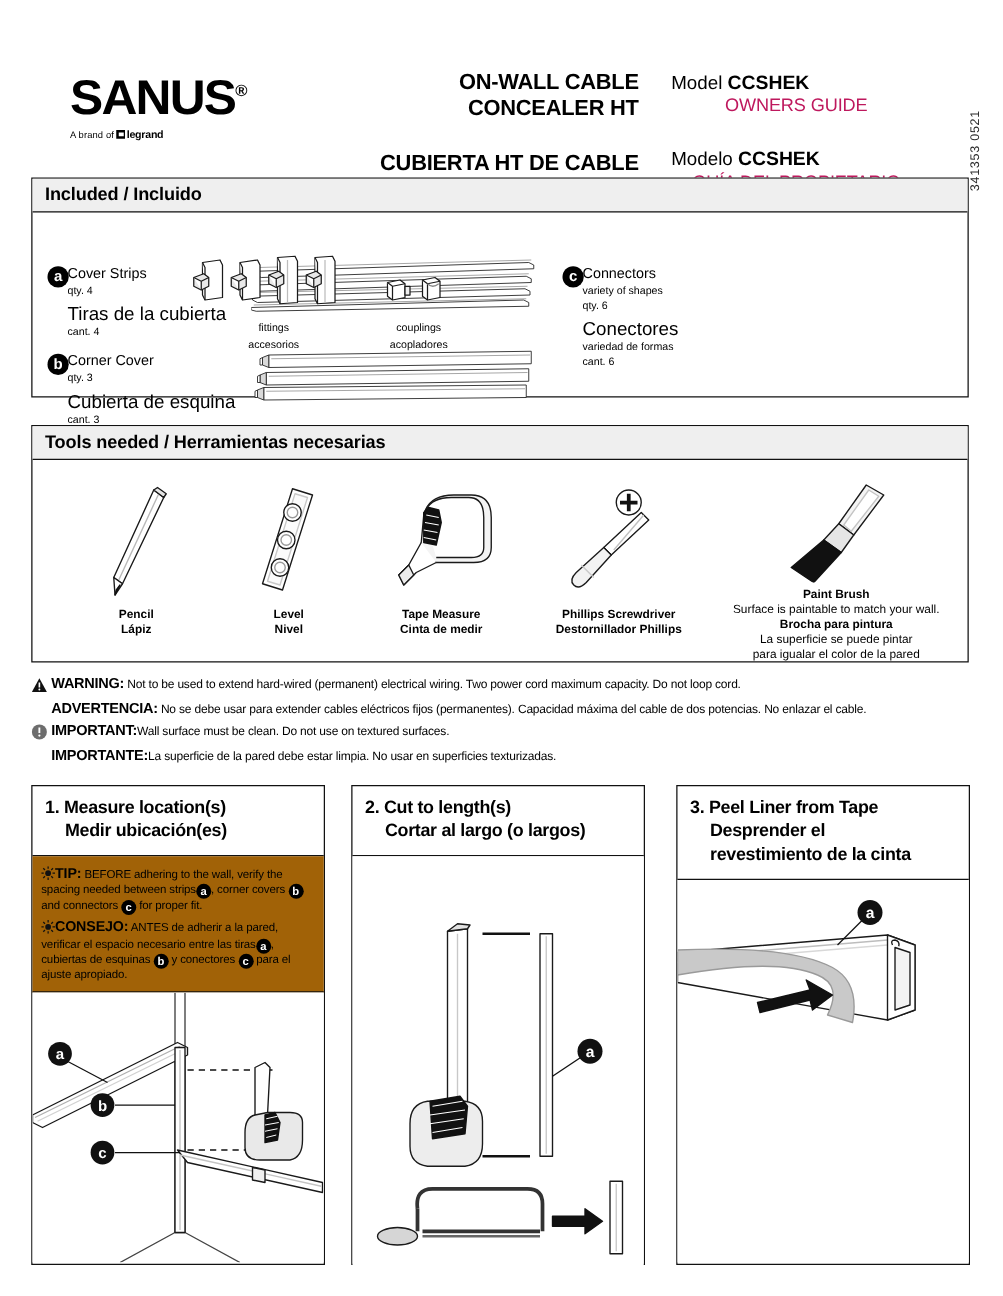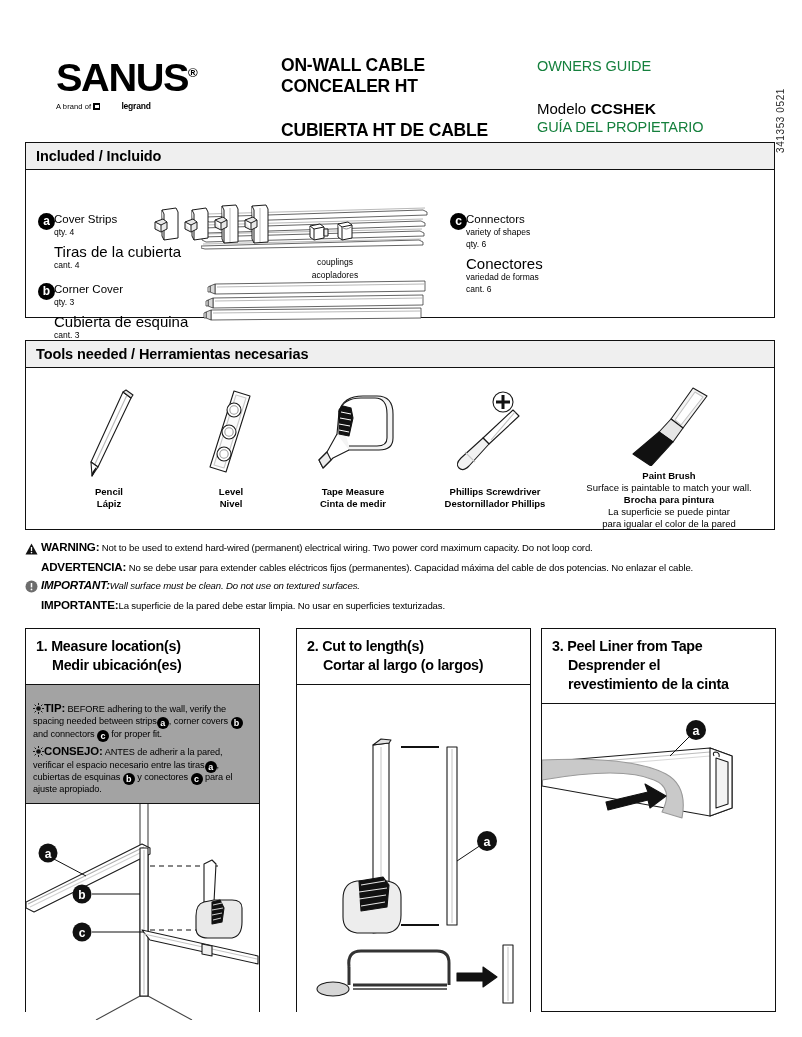--- a/index.html
+++ b/index.html
@@ -16,41 +16,41 @@
   
   .header { position:absolute; left:0; top:0; width:802px; height:134px;margin-top:25px; }
   .logo-block { position:absolute; left:56px; top:28px; width:190px; }
   .logo-word {
     font-family:"Liberation Sans", sans-serif;
     font-weight:bold; font-size:39px; letter-spacing:-1.4px;
     line-height:40px; transform:scaleX(1.02); transform-origin:left center;
   }
   .logo-reg { font-size:13px; vertical-align:super; letter-spacing:0; }
   .logo-sub { font-size:7.5px; margin-top:3px; letter-spacing:.1px; white-space:nowrap; }
-  .logo-sub b { font-size:8.5px; letter-spacing:-.2px;padding-left:20px; }
+  .logo-sub b { font-size:8.5px; letter-spacing:-.2px; }
   .legrand-mark {
     display:inline-block; width:7px; height:7px; background:#000;
     position:relative; top:1px; margin-right:1px;
   }
   .legrand-mark::after {
     content:""; position:absolute; left:1.6px; top:1.6px;
     width:3.8px; height:3.8px; background:#fff;
   }
 
-  .title-block { position:absolute; left:281px; top:30px; width:230px; }
+  .title-block { position:absolute; left:281px; top:30px; width:230px;text-align:right; }
   .title-en, .title-es {
     font-weight:bold; font-size:17.5px; line-height:21px;
     letter-spacing:-.2px;
   }
   .title-es { margin-top:23px; }
 
   .model-block { position:absolute; left:537px; top:32px; width:200px; }
   .model-line { font-size:15px; line-height:19px; }
   .model-line b { font-size:15.5px; }
-  .model-sub { font-size:14.5px; color:#15803d; line-height:19px; letter-spacing:-.1px; }
+  .model-sub { font-size:14.5px; color:#be185d; line-height:19px; letter-spacing:-.1px;text-align:center; }
   .model-es { margin-top:23px; }
 
   .doc-num {
     position:absolute; left:763px; top:22px;
     font-size:10px; color:#2a2a2a; letter-spacing:.6px;
     transform: rotate(-90deg); transform-origin: left top;
     white-space:nowrap; width:110px;
     
     left:775px; top:128px;
   }
@@ -103,29 +103,29 @@
   #warnings { position:absolute; left:25px; top:540px; width:755px; }
   .warn-row { display:flex; align-items:flex-start; margin-bottom:1px; }
   .warn-icon { width:16px; flex:0 0 16px; padding-top:1px; }
   .warn-text { font-size:9.6px; line-height:13.5px; letter-spacing:-.15px; }
   .warn-text b { font-size:11.6px; letter-spacing:-.2px; }
   .warn-indent { margin-left:16px;text-align:right; }
 
   
   .step { position:absolute; border:1.3px solid #111; background:#fff; }
   #step1 { left:25px; top:628px; width:235px; height:384px; }
-  #step2 { left:296px; top:628px; width:235px; height:384px; }
+  #step2 { left:281px; top:628px; width:235px; height:384px; }
   #step3 { left:541px; top:628px; width:235px; height:384px; }
 
   .step-head { border-bottom:1.3px solid #111; padding:8px 10px 9px 10px; }
   .step-head .ln { font-weight:bold; font-size:14.3px; line-height:19px; letter-spacing:-.25px; }
   .step-head .ln.indent { padding-left:16px; }
   .step-head.h3 { border-bottom-width:1.3px; }
 
-  .tip-box { background:#a3a3a3; border-bottom:1.3px solid #111; padding:16px 7px 7px 7px; }
+  .tip-box { background:#a16207; border-bottom:1.3px solid #111; padding:6px 7px 7px 7px; }
   .tip-p { font-size:9.2px; line-height:12.4px; letter-spacing:-.1px; margin:0 0 4px 0; }
   .tip-p:last-child { margin-bottom:0; }
   .tip-p b { font-size:11.4px; }
   .tip-icon { display:inline-block; width:11px; height:11px; position:relative; top:2px; }
 
   .fig { position:relative; width:100%; overflow:hidden; background:#fff; }
 </style>
 </head>
 <body>
 
@@ -140,20 +140,24 @@
       <span class="legrand-mark"></span><b>legrand</b>
     </div>
   </div>
 
   <div class="title-block">
     <div class="title-en">ON-WALL CABLE CONCEALER HT</div>
     <div class="title-es">CUBIERTA HT DE CABLE EN LA PARED</div>
   </div>
 
   <div class="model-block">
+    <div class="model-line">
+      <span>Model</span>
+      <b>CCSHEK</b>
+    </div>
     <div class="model-sub">OWNERS GUIDE</div>
     <div class="model-line model-es">
       <span>Modelo</span>
       <b>CCSHEK</b>
     </div>
     <div class="model-sub">GUÍA DEL PROPIETARIO</div>
   </div>
 
   <div class="doc-num">341353 0521</div>
 </div>
@@ -243,20 +247,24 @@
         <path d="M63 16 L71 13 L75 16 L75 23 L69 26 L63 23 Z" fill="#e8e8e8"></path>
         <path d="M63 16 L69 19 L69 26 M69 19 L75 16"></path>
 
         <path d="M100 2 L114 1 L116 5 L116 38 L102 39 L100 35 Z"></path>
         <path d="M100 2 L102 6 L102 39"></path>
         <path d="M108 4 L108 38" stroke="#bcbcbc"></path>
         <path d="M93 16 L101 13 L105 16 L105 23 L99 26 L93 23 Z" fill="#e8e8e8"></path>
         <path d="M93 16 L99 19 L99 26 M99 19 L105 16"></path>
       </g>
     </svg>
+    <div class="cap art" style="left:128px; top:86px; width:130px;">
+      <div>fittings</div>
+      <div>accesorios</div>
+    </div>
 
     <svg class="art" style="left:280px; top:48px;" width="56" height="28" viewBox="0 0 56 28">
       <g stroke="#1a1a1a" stroke-width="1" fill="#fff" stroke-linejoin="round">
         <path d="M4 8 L14 6 L18 9 L18 20 L8 22 L4 19 Z"></path>
         <path d="M4 8 L8 11 L8 22 M8 11 L18 9"></path>
         <path d="M18 11 L22 11 L22 18 L18 18 Z" fill="#efefef"></path>
         <path d="M32 6 L42 4 L46 7 L46 20 L36 22 L32 19 Z"></path>
         <path d="M32 6 L36 9 L36 22 M36 9 L46 7"></path>
         <path d="M36 9 Q40 13 45 9" fill="none" stroke="#888"></path>
       </g>
@@ -369,21 +377,21 @@
     </div>
   </div>
 
   <div class="warn-row warn-indent">
     <div class="warn-text">
       <b>ADVERTENCIA:</b>
       <span>No se debe usar para extender cables eléctricos fijos (permanentes). Capacidad máxima del cable de dos potencias. No enlazar el cable.</span>
     </div>
   </div>
 
-  <div class="warn-row" style="margin-top:3px;font-style:italic;">
+  <div class="warn-row" style="margin-top:3px;">
     <div class="warn-icon">
       <svg width="13" height="13" viewBox="0 0 13 13">
         <circle cx="6.5" cy="6.5" r="6" fill="#6d6d6d"></circle>
         <path d="M6.5 3 L6.5 7.4" stroke="#fff" stroke-width="1.5"></path>
         <circle cx="6.5" cy="9.4" r="0.9" fill="#fff"></circle>
       </svg>
     </div>
     <div class="warn-text">
       <b>IMPORTANT:</b><span>Wall surface must be clean. Do not use on textured surfaces.</span>
     </div>

